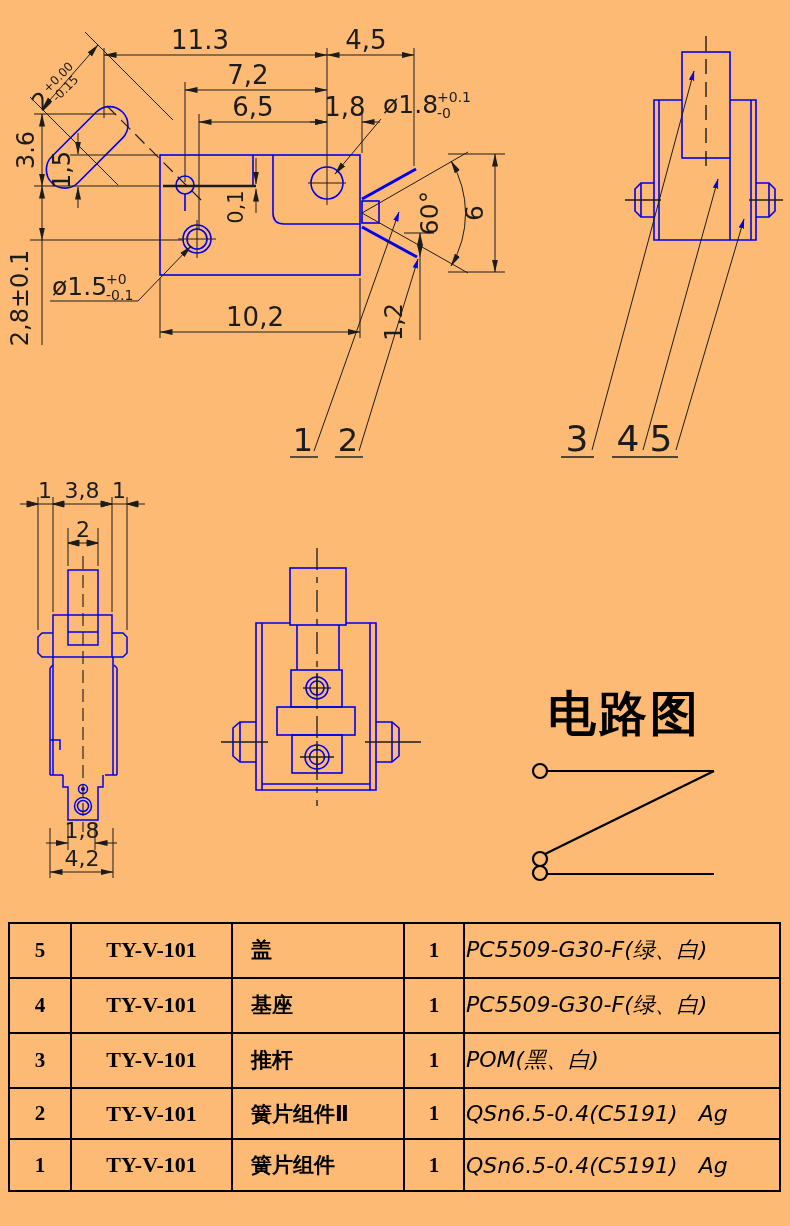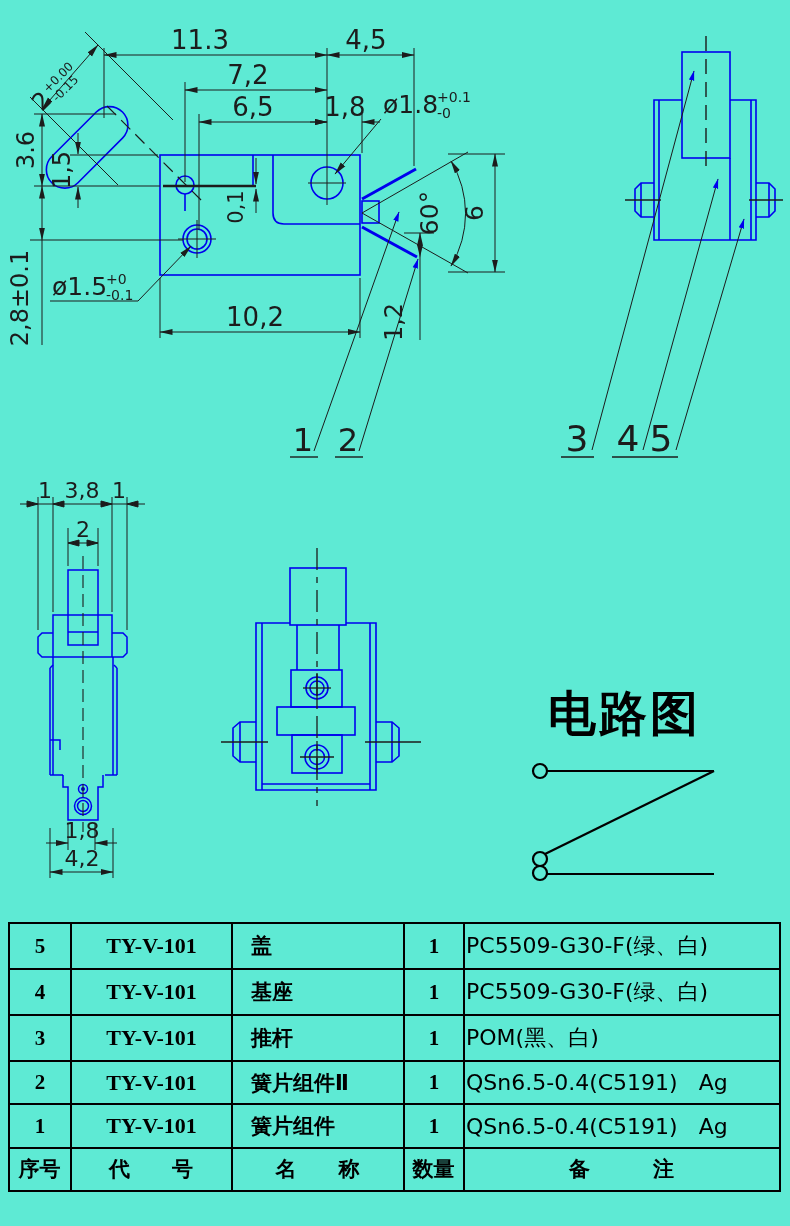--- a/index.html
+++ b/index.html
@@ -1,27 +1,27 @@
 <!DOCTYPE html>
 <html><head>
 <meta charset="utf-8">
 <style>
   html,body{margin:0;padding:0;background:#fff;}
-  .sheet{position:relative;width:790px;height:1226px;background:#5eead4;overflow:hidden;
+  .sheet{position:relative;width:790px;height:1226px;background:#fdba74;overflow:hidden;
          font-family:"DejaVu Sans",sans-serif;}
   svg text{font-family:"DejaVu Sans",sans-serif;fill:#1c1c1c;}
   svg .cjk{font-weight:bold;fill:#000;}
   .bom{position:absolute;left:8px;top:922px;width:773px;height:270px;box-sizing:border-box;}
   .bom table{border-collapse:collapse;width:100%;height:100%;table-layout:fixed;}
   .bom td{border:2.5px solid #000;color:#000;vertical-align:middle;overflow:hidden;}
   .bom .c-no{width:58px;text-align:center;font-family:"Liberation Serif",serif;font-weight:bold;font-size:21px;}
   .bom .c-code{width:157px;text-align:center;font-family:"Liberation Serif",serif;font-weight:bold;font-size:22px;margin-top:36px;}
   .bom .c-name{width:151px;text-align:left;padding-left:18px;font-weight:bold;font-size:21px;}
   .bom .c-qty{width:56px;text-align:center;font-family:"Liberation Serif",serif;font-weight:bold;font-size:21px;}
-  .bom .c-remark{text-align:left;font-family:"DejaVu Sans",sans-serif;font-size:22px;white-space:pre;}
+  .bom .c-remark{text-align:left;font-family:"DejaVu Sans",sans-serif;font-size:22px;white-space:pre;font-style:italic;}
   .bom tr.hdr td{font-weight:bold;font-size:21px;text-align:center;padding-left:0;font-family:"DejaVu Sans",sans-serif;white-space:pre;}
 </style>
 </head>
 <body>
 
 <div class="sheet">
 
 <svg width="790" height="912" viewBox="0 0 790 912">
   <defs>
     <marker id="ab" markerWidth="14" markerHeight="9" refX="12.5" refY="4" orient="auto-start-reverse" markerUnits="userSpaceOnUse">
@@ -308,24 +308,17 @@
       <td class="c-qty">1</td>
       <td class="c-remark">QSn6.5-0.4(C5191)   Ag</td>
     </tr>
     <tr>
       <td class="c-no">1</td>
       <td class="c-code">TY-V-101</td>
       <td class="c-name">簧片组件</td>
       <td class="c-qty">1</td>
       <td class="c-remark">QSn6.5-0.4(C5191)   Ag</td>
     </tr>
-    <tr class="hdr">
-      <td>序号</td>
-      <td>代　　号</td>
-      <td>名　　称</td>
-      <td>数量</td>
-      <td>备　　　注</td>
-    </tr>
   </tbody>
       </table>
 </div>
 
 </div>
 
 </body></html>

